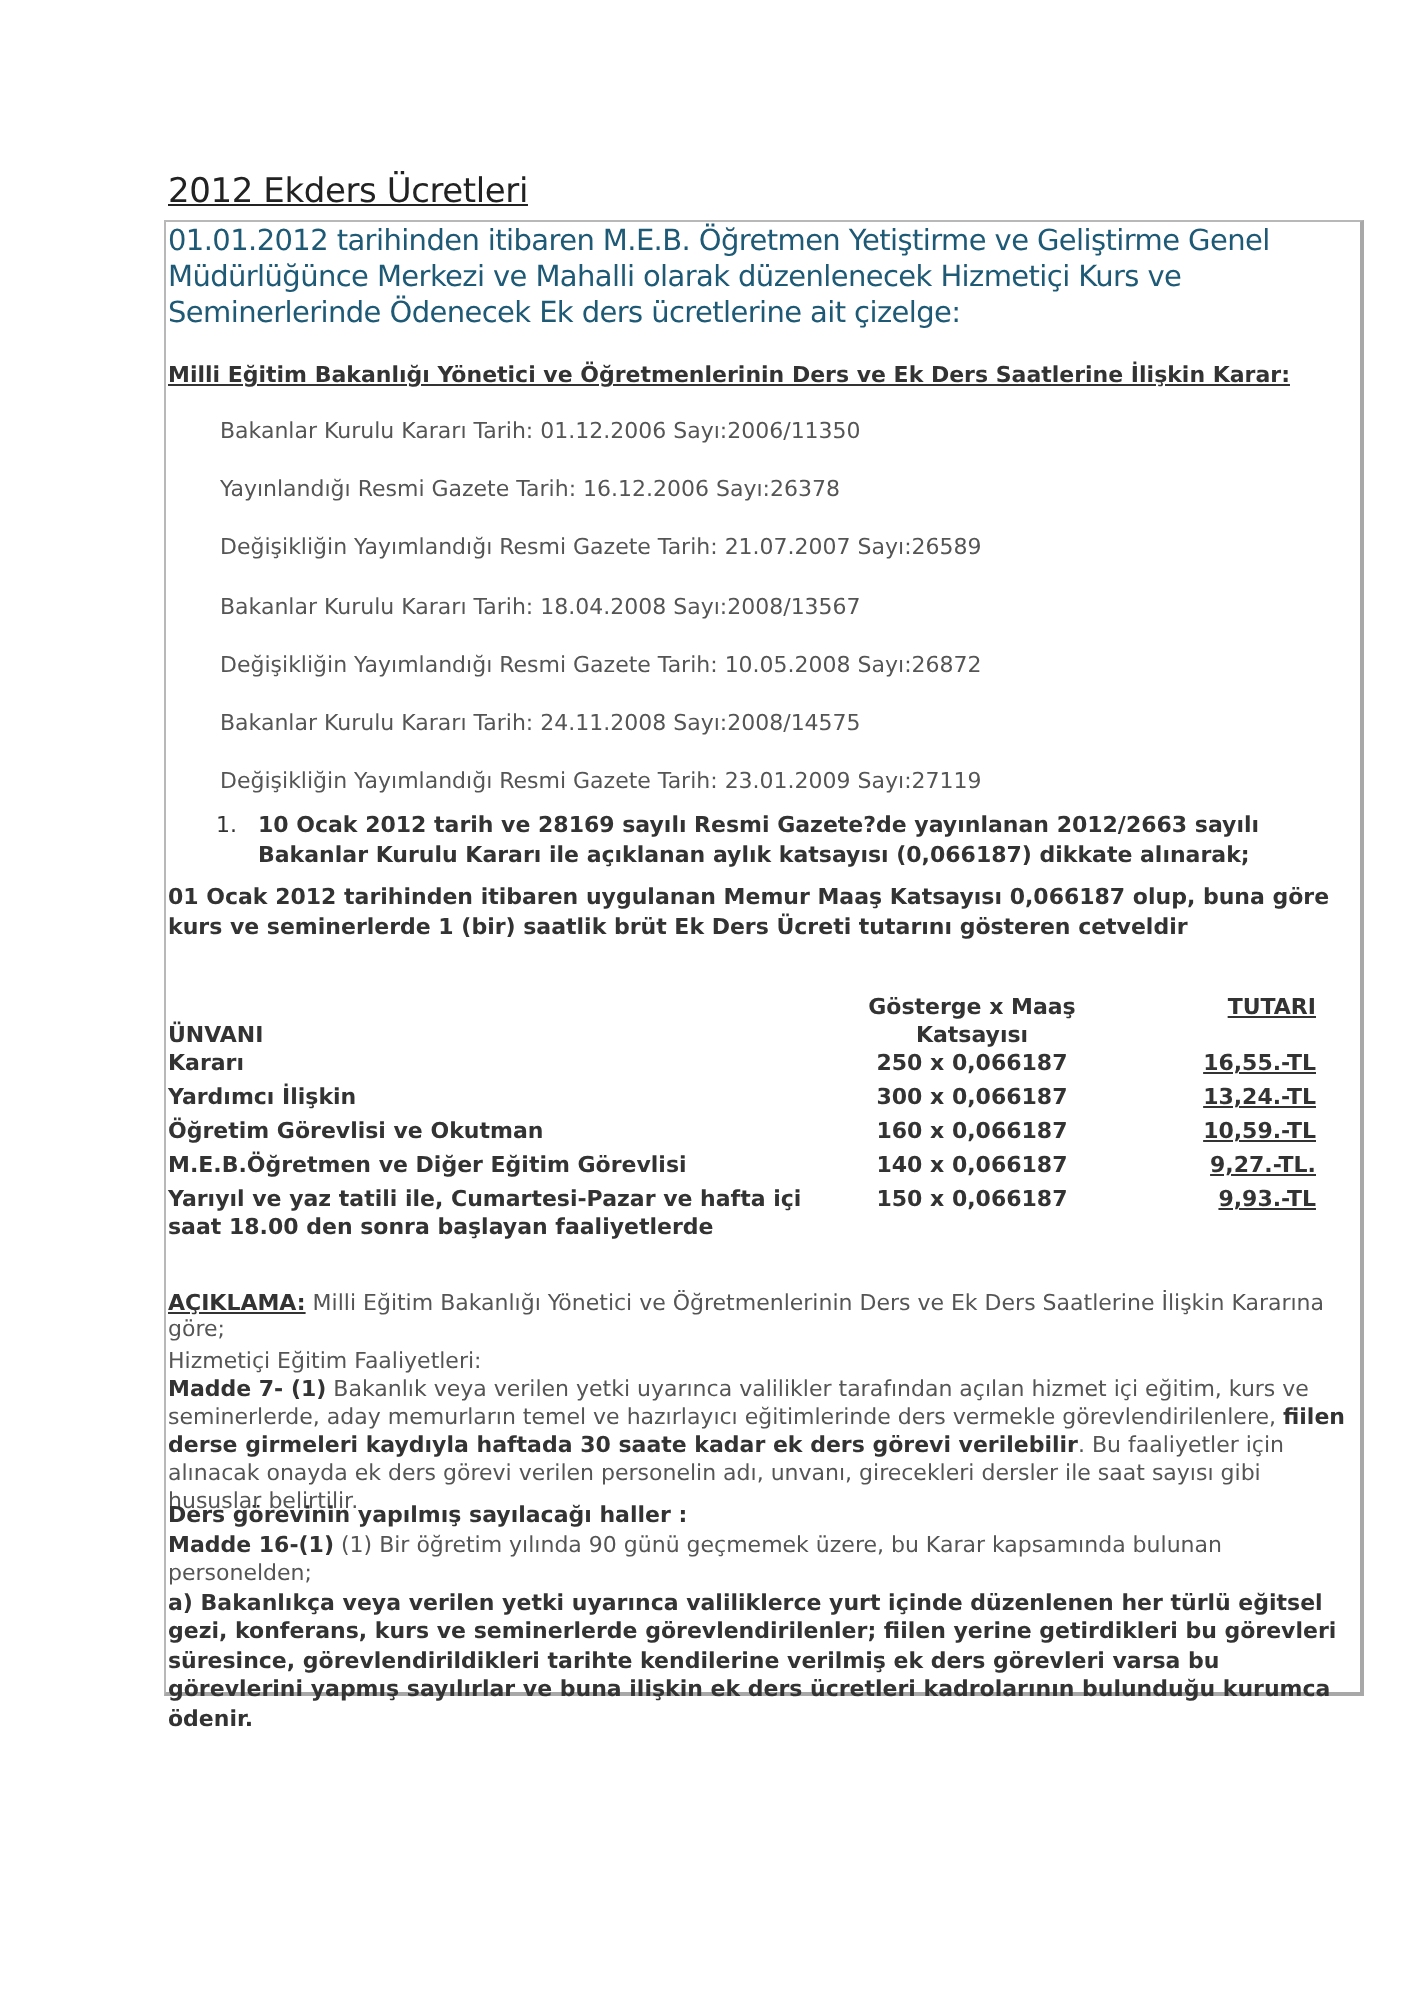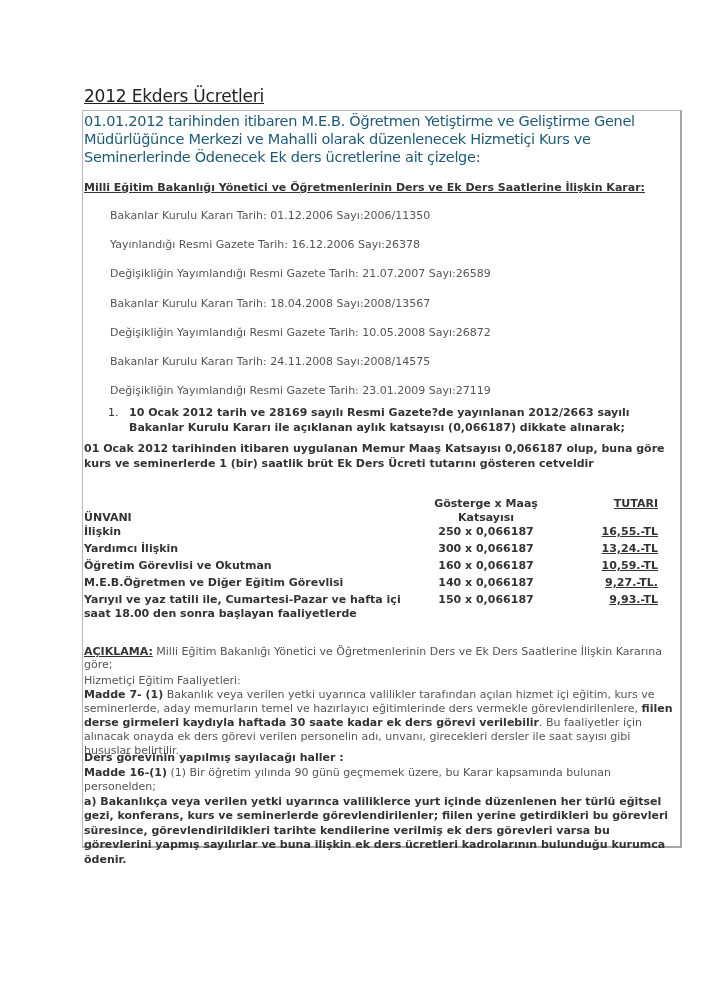--- a/index.html
+++ b/index.html
@@ -79,21 +79,21 @@
 <div class="summary">01 Ocak 2012 tarihinden itibaren uygulanan Memur Maaş Katsayısı 0,066187 olup, buna göre kurs ve seminerlerde 1 (bir) saatlik brüt Ek Ders Ücreti tutarını gösteren cetveldir</div>
 
 <table class="rates">
   <tbody>
       <tr>
     <th class="c1 c1-head">ÜNVANI</th>
     <th class="c2">Gösterge x Maaş Katsayısı</th>
     <th class="c3">TUTARI</th>
   </tr>
   <tr class="datarow">
-    <td class="c1">İlişkin</td>
+    <td class="c1">Kararı</td>
     <td class="c2">250 x 0,066187</td>
     <td class="c3">16,55.-TL</td>
   </tr>
   <tr class="datarow">
     <td class="c1">Yardımcı İlişkin</td>
     <td class="c2">300 x 0,066187</td>
     <td class="c3">13,24.-TL</td>
   </tr>
   <tr class="datarow">
     <td class="c1">Öğretim Görevlisi ve Okutman</td>

